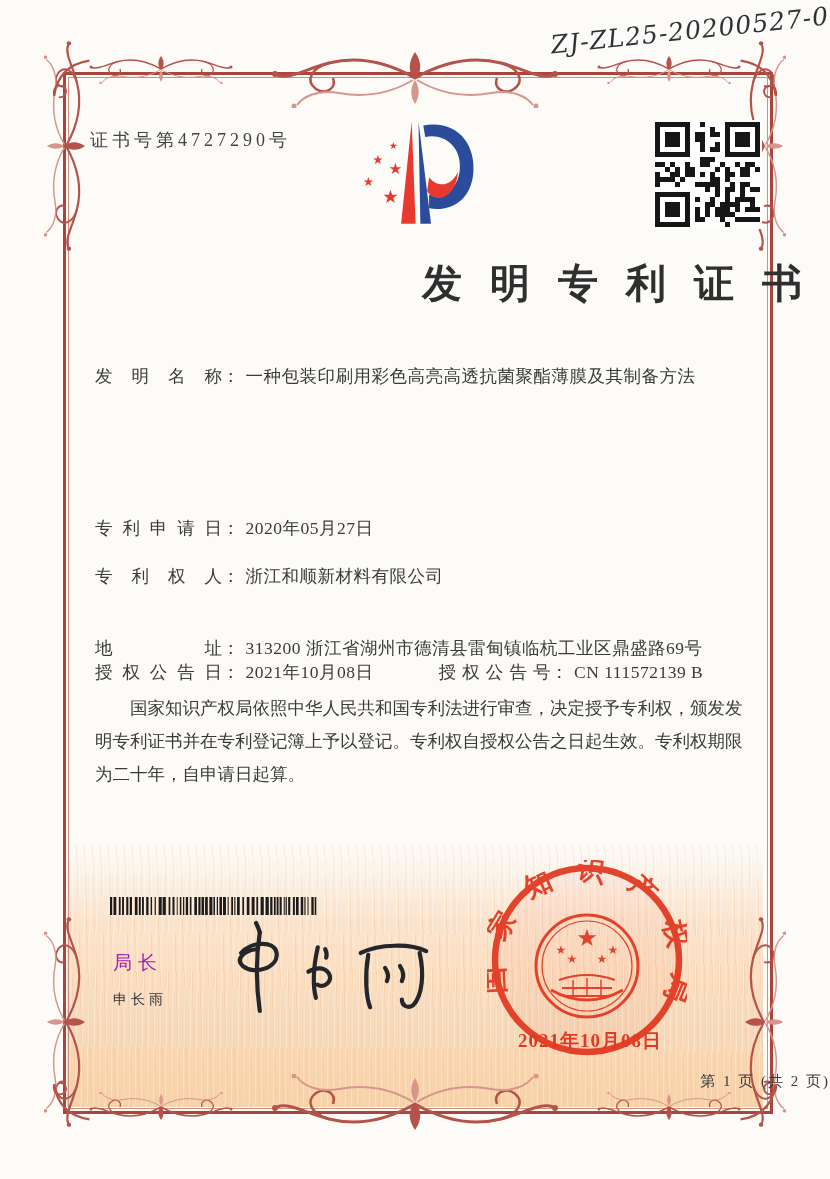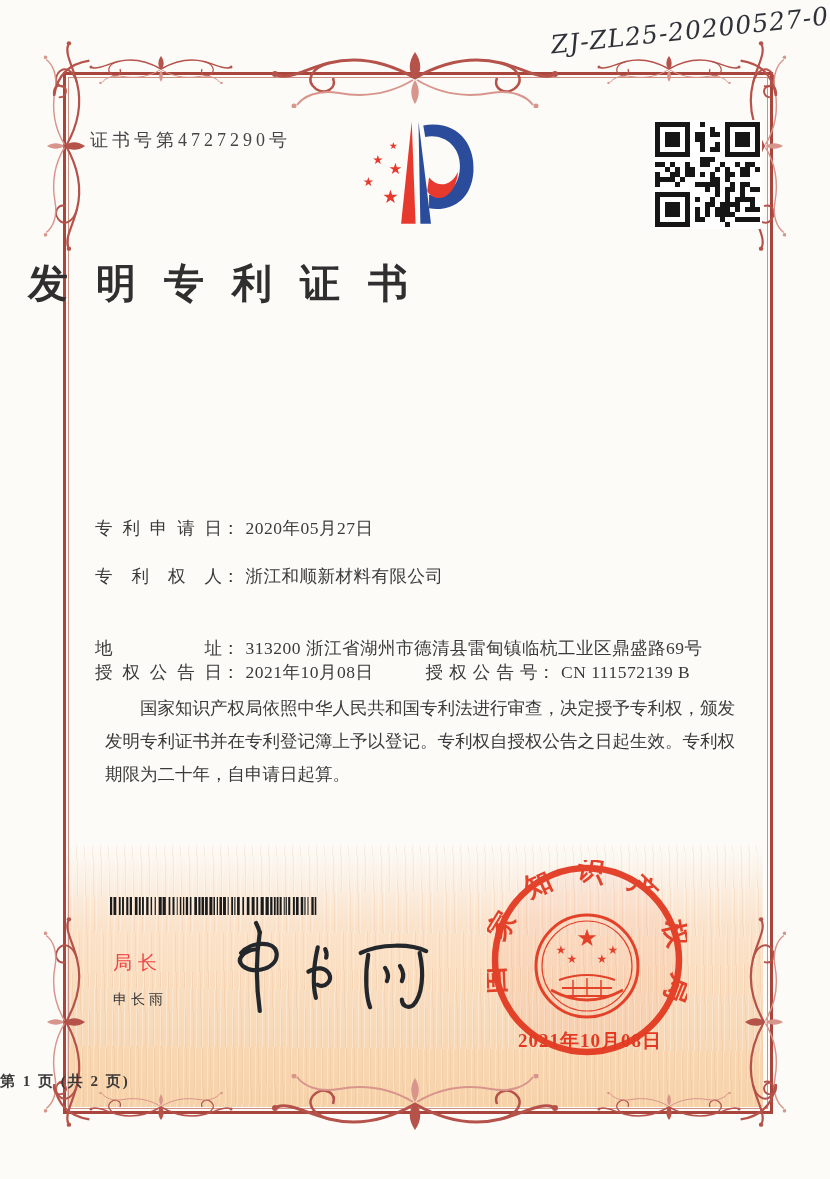--- a/index.html
+++ b/index.html
@@ -15,42 +15,42 @@
         background:
           repeating-linear-gradient(91deg, rgba(255,255,255,0.30) 0 1px, transparent 1px 6px),
           repeating-linear-gradient(88.5deg, rgba(240,170,120,0.18) 0 1px, transparent 1px 8px),
           linear-gradient(180deg, rgba(252,238,224,0) 0%, #fbe3cb 30%, #f6d2a9 100%);}
   .hand{position:absolute;left:550px;top:16px;width:280px;z-index:4;
         font-family:"DejaVu Serif",serif;font-style:italic;font-size:25px;color:#2e3138;
         transform:rotate(-6deg);letter-spacing:1px;white-space:nowrap;}
   .certno{position:absolute;left:90px;top:128px;z-index:3;font-size:18px;letter-spacing:4px;color:#444;}
   .logo{position:absolute;left:350px;top:110px;z-index:3;}
   .qr{position:absolute;left:653px;top:120px;z-index:3;background:#fff;padding:2px;}
-  .title{position:absolute;left:0;right:0;top:256px;z-index:3;text-align:left;
+  .title{position:absolute;left:0;right:0;top:256px;z-index:3;text-align:right;
          font-size:40px;font-weight:bold;color:#2f2f2f;letter-spacing:28px;text-indent:28px;}
   .row{position:absolute;left:95px;width:655px;z-index:3;font-size:17.5px;line-height:28px;color:#3a3a3a;}
   .lbl{display:inline-block;width:127px;text-align:justify;text-align-last:justify;vertical-align:top;}
   .lbl.narrow{width:112px;}
   .colon{margin-right:6px;}
   .val{display:inline-block;max-width:505px;vertical-align:top;letter-spacing:0.5px;}
   .r0{top:362px}.r1{top:416px}.r2{top:465px}.r3{top:514px}.r4{top:562px}.r5{top:634px}.r6{top:658px}
-  .pair2{margin-left:52px;}
+  .pair2{margin-left:65px;}
   .paras{position:absolute;left:95px;width:650px;top:692px;z-index:3;}
-  .paras p{margin:0 10px 4px;font-size:17.5px;line-height:33px;text-indent:2em;color:#3a3a3a;}
+  .paras p{margin:0 0 4px;font-size:17.5px;line-height:33px;text-indent:2em;color:#3a3a3a;}
   .barcode{position:absolute;left:110px;top:897px;z-index:3;}
-  .sig-title{position:absolute;left:113px;top:950px;z-index:3;font-size:19px;letter-spacing:6px;color:#ef4444;
+  .sig-title{position:absolute;left:113px;top:950px;z-index:3;font-size:19px;letter-spacing:6px;color:#a21caf;
              font-family:"Liberation Sans","DejaVu Sans",sans-serif;}
   .sig-name{position:absolute;left:113px;top:991px;z-index:3;font-size:14px;letter-spacing:4px;color:#333;
              font-family:"Liberation Sans","DejaVu Sans",sans-serif;}
   .signature{position:absolute;left:228px;top:912px;z-index:3;}
   .seal{position:absolute;left:487px;top:860px;z-index:3;opacity:0.95;}
   .seal-date{position:absolute;left:492px;top:1028px;width:196px;z-index:3;text-align:center;
              color:#e23a22;font-size:19px;font-weight:bold;letter-spacing:1px;}
-  .pagenum{position:absolute;left:0;right:0;top:1072px;z-index:3;text-align:left;font-size:15px;
-           letter-spacing:2px;color:#3a3a3a;font-weight:bold;}
+  .pagenum{position:absolute;left:0;right:0;top:1072px;z-index:3;text-align:right;font-size:15px;
+           letter-spacing:2px;color:#3a3a3a;}
   .backnote{position:absolute;left:0;right:0;top:1183px;z-index:3;text-align:center;font-size:15px;
            letter-spacing:3px;color:#4a4a4a;}
   .orn{position:absolute;z-index:3;pointer-events:none;}
   .flip-v{transform:scaleY(-1);}
   .flip-h{transform:scaleX(-1);}
   .flip-hv{transform:scale(-1,-1);}
   .rot-l{transform:rotate(90deg);}
   .rot-r{transform:rotate(-90deg);}
 </style>
 </head>
@@ -272,20 +272,23 @@
       <rect x="80" y="95" width="5" height="5" fill="#161616"></rect>
       <rect x="85" y="95" width="5" height="5" fill="#161616"></rect>
       <rect x="90" y="95" width="5" height="5" fill="#161616"></rect>
       <rect x="95" y="95" width="5" height="5" fill="#161616"></rect>
       <rect x="100" y="95" width="5" height="5" fill="#161616"></rect>
       <rect x="70" y="100" width="5" height="5" fill="#161616"></rect>
     </svg>
 
   <div class="title">发明专利证书</div>
 
+  <div class="row r0">
+    <span class="lbl">发明名称</span><span class="colon">：</span><span class="val">一种包装印刷用彩色高亮高透抗菌聚酯薄膜及其制备方法</span>
+  </div>
   <div class="row r3">
     <span class="lbl">专利申请日</span><span class="colon">：</span><span class="val">2020年05月27日</span>
   </div>
   <div class="row r4">
     <span class="lbl">专利权人</span><span class="colon">：</span><span class="val">浙江和顺新材料有限公司</span>
   </div>
   <div class="row r5">
     <span class="lbl">地址</span><span class="colon">：</span><span class="val">313200 浙江省湖州市德清县雷甸镇临杭工业区鼎盛路69号</span>
   </div>
   <div class="row r6">

